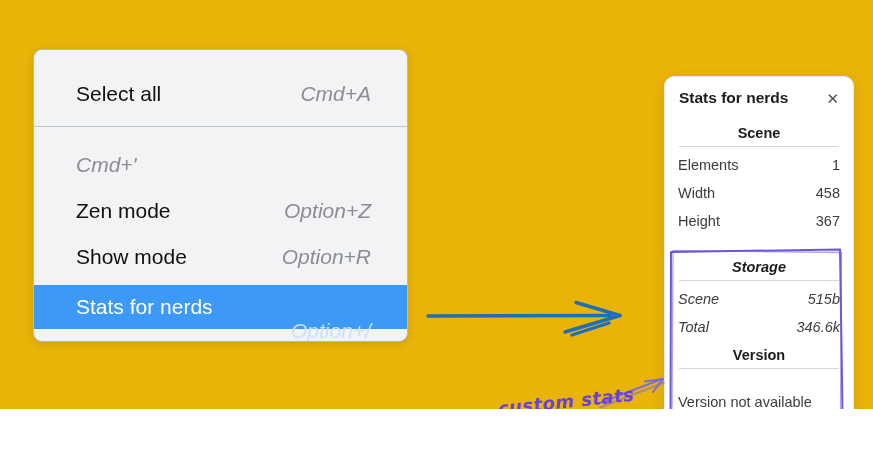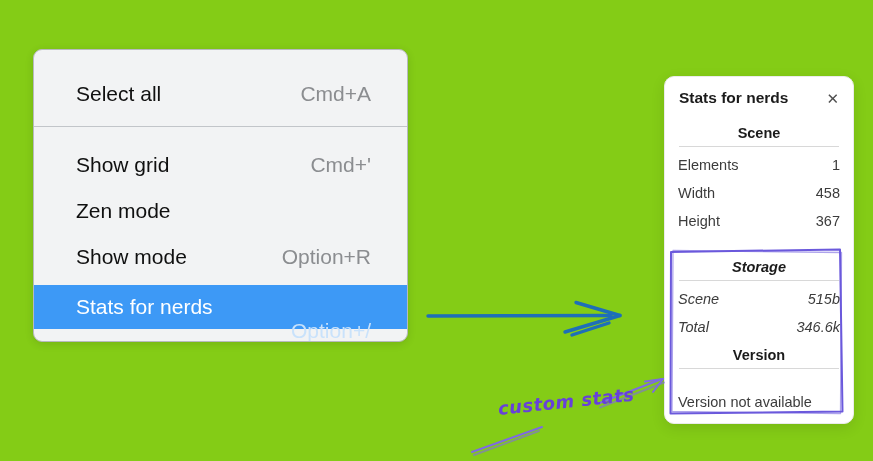--- a/index.html
+++ b/index.html
@@ -1,34 +1,34 @@
 <!DOCTYPE html>
 <html><head>
 <meta charset="utf-8">
 <style>
   html,body { margin:0; padding:0; background:#ffffff; }
   .canvas {
-    position:relative; width:873px; height:461px; background:#84cc16;
+    position:relative; width:873px; height:409px; background:#eab308;
     font-family:"Liberation Sans", sans-serif; overflow:hidden;
   }
 
   
   .menu {
     position:absolute; left:33px; top:49px; width:375px;
     box-sizing:border-box; background:#f2f3f4;
     border:1.5px solid #b7babf; border-radius:9px;
     box-shadow:0 2px 8px rgba(0,0,0,0.12);
     padding:12px 0; overflow:hidden;
   }
   .menu-item {
     display:flex; justify-content:space-between; align-items:center;
     height:46px; padding:0 36px 0 42px; font-size:21px; color:#101010;
   }
   .menu-item.first { height:64px; }
-  .mi-shortcut { color:#8b8d90; }
+  .mi-shortcut { color:#8b8d90;font-style:italic; }
   .menu-divider { height:1px; background:#c2c5c9; }
   .menu-group2 { padding-top:15px; }
   .menu-item.highlighted { background:#3d99f6; color:#ffffff; margin-top:5px; height:44px; }
   .menu-item.highlighted .mi-shortcut { color:#c9e2fb;margin-top:48px; }
 
   
   .panel {
     position:absolute; left:664px; top:76px; width:190px; height:348px;
     box-sizing:border-box; background:#ffffff;
     border:1px solid #ebebeb; border-radius:10px;
@@ -61,25 +61,25 @@
 <div class="canvas">
 
   <div class="menu">
     <div class="menu-item first">
       <span>Select all</span>
       <span class="mi-shortcut">Cmd+A</span>
     </div>
     <div class="menu-divider"></div>
     <div class="menu-group2">
       <div class="menu-item">
-        <span>Show grid</span>
         <span class="mi-shortcut">Cmd+'</span>
       </div>
       <div class="menu-item">
         <span>Zen mode</span>
+        <span class="mi-shortcut">Option+Z</span>
       </div>
       <div class="menu-item">
         <span>Show mode</span>
         <span class="mi-shortcut">Option+R</span>
       </div>
       <div class="menu-item highlighted">
         <span>Stats for nerds</span>
         <span class="mi-shortcut">Option+/</span>
       </div>
     </div>

